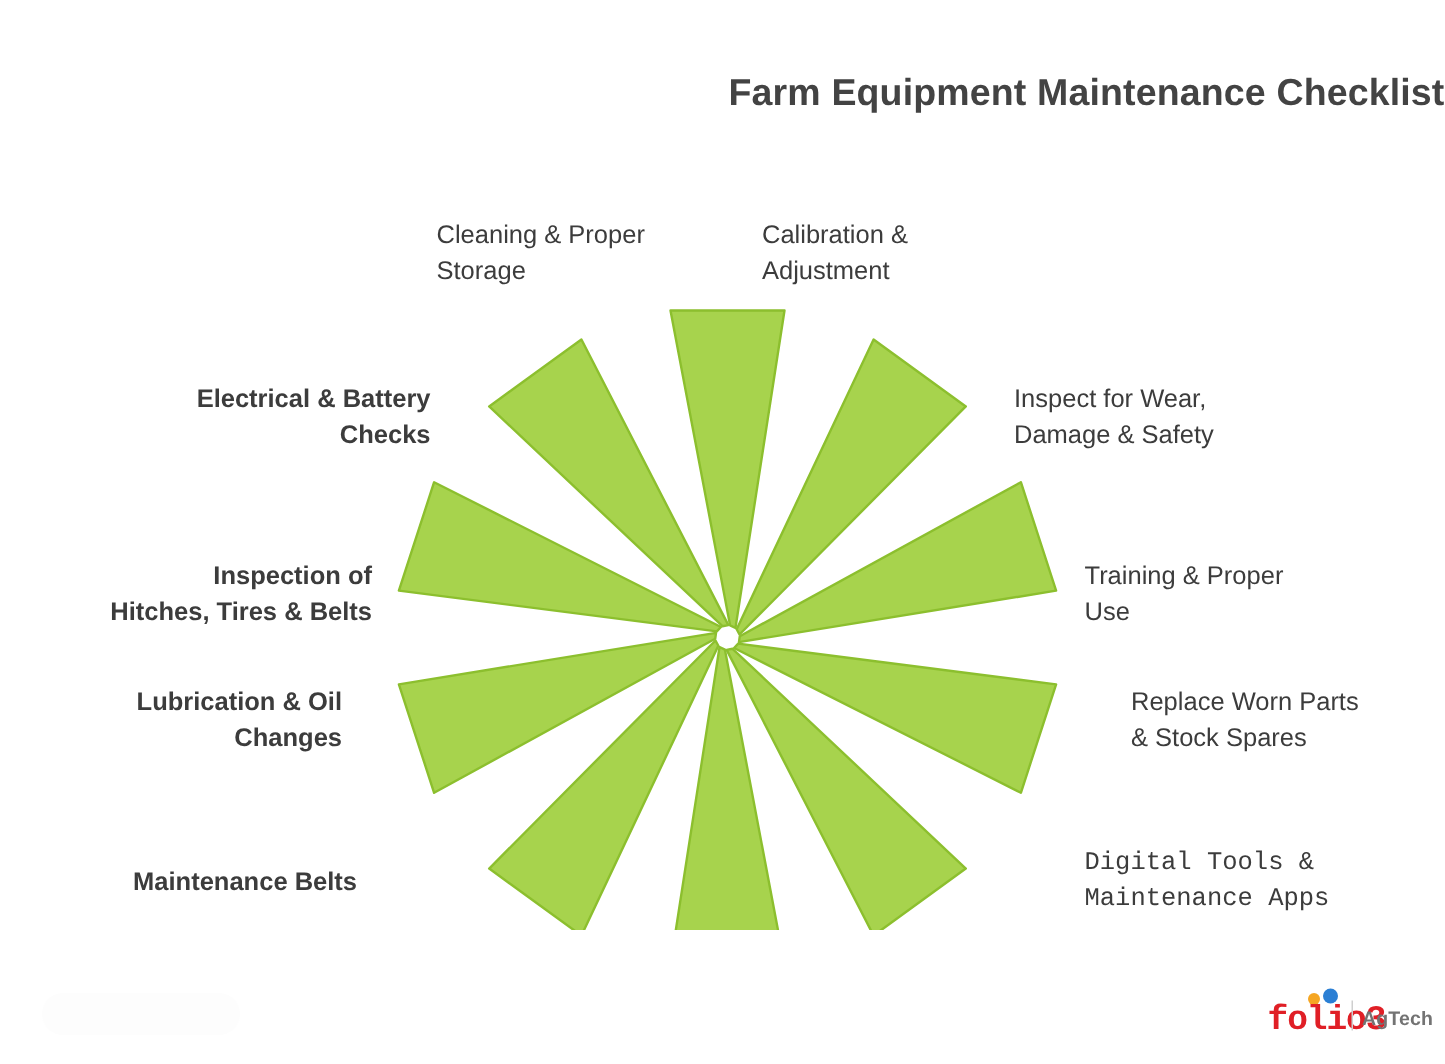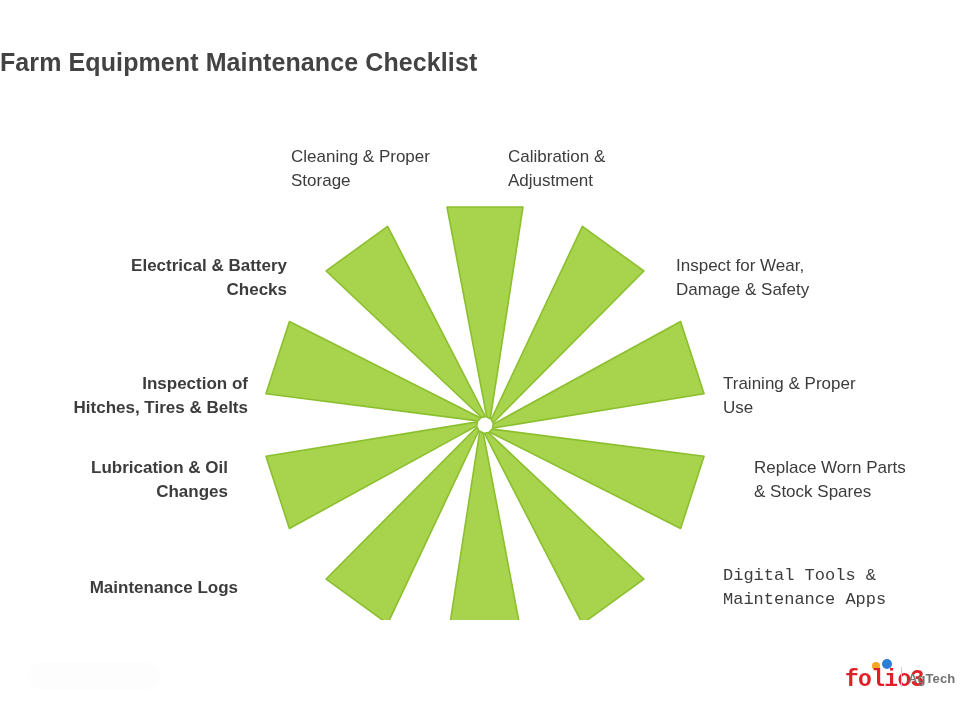--- a/index.html
+++ b/index.html
@@ -20,21 +20,21 @@
     position: absolute;
     left: 0; top: 0;
     width: 963px;
     height: 709px;
   }
   .page-title {
     position: absolute;
     left: 0;
     top: 48px;
     width: 963px;
-    text-align: left;
+    text-align: right;
     font-size: 25px;
     font-weight: bold;
     color: #434343;
     letter-spacing: 0.1px;
   }
   .petal-svg {
     position: absolute;
     left: 255px;
     top: 190px;
     width: 470px;
@@ -168,21 +168,21 @@
       <div class="petal-label lbl-right" style="left: 676px; top: 254px; width: 220px;">Inspect for Wear,
 Damage &amp; Safety</div>
       <div class="petal-label lbl-left" style="left: 40px; top: 372px; width: 208px;">Inspection of
 Hitches, Tires &amp; Belts</div>
       <div class="petal-label lbl-right" style="left: 723px; top: 372px; width: 200px;">Training &amp; Proper
 Use</div>
       <div class="petal-label lbl-left" style="left: 68px; top: 456px; width: 160px;">Lubrication &amp; Oil
 Changes</div>
       <div class="petal-label lbl-right" style="left: 734px; top: 456px; width: 200px; margin-left: 20px;">Replace Worn Parts
 &amp; Stock Spares</div>
-      <div class="petal-label lbl-left" style="left: 58px; top: 576px; width: 180px;">Maintenance Logs</div>
+      <div class="petal-label lbl-left" style="left: 58px; top: 576px; width: 180px;">Maintenance Belts</div>
       <div class="petal-label lbl-right" style="left: 723px; top: 564px; width: 200px; font-family: Liberation Mono, monospace;">Digital Tools &amp;
 Maintenance Apps</div>
     </div>
 
   <div class="faint-block"></div>
 
   <div class="logo">
     <div class="logo-dot logo-dot-orange"></div>
     <div class="logo-dot logo-dot-blue"></div>
     <div class="logo-folio3">folio3</div>

